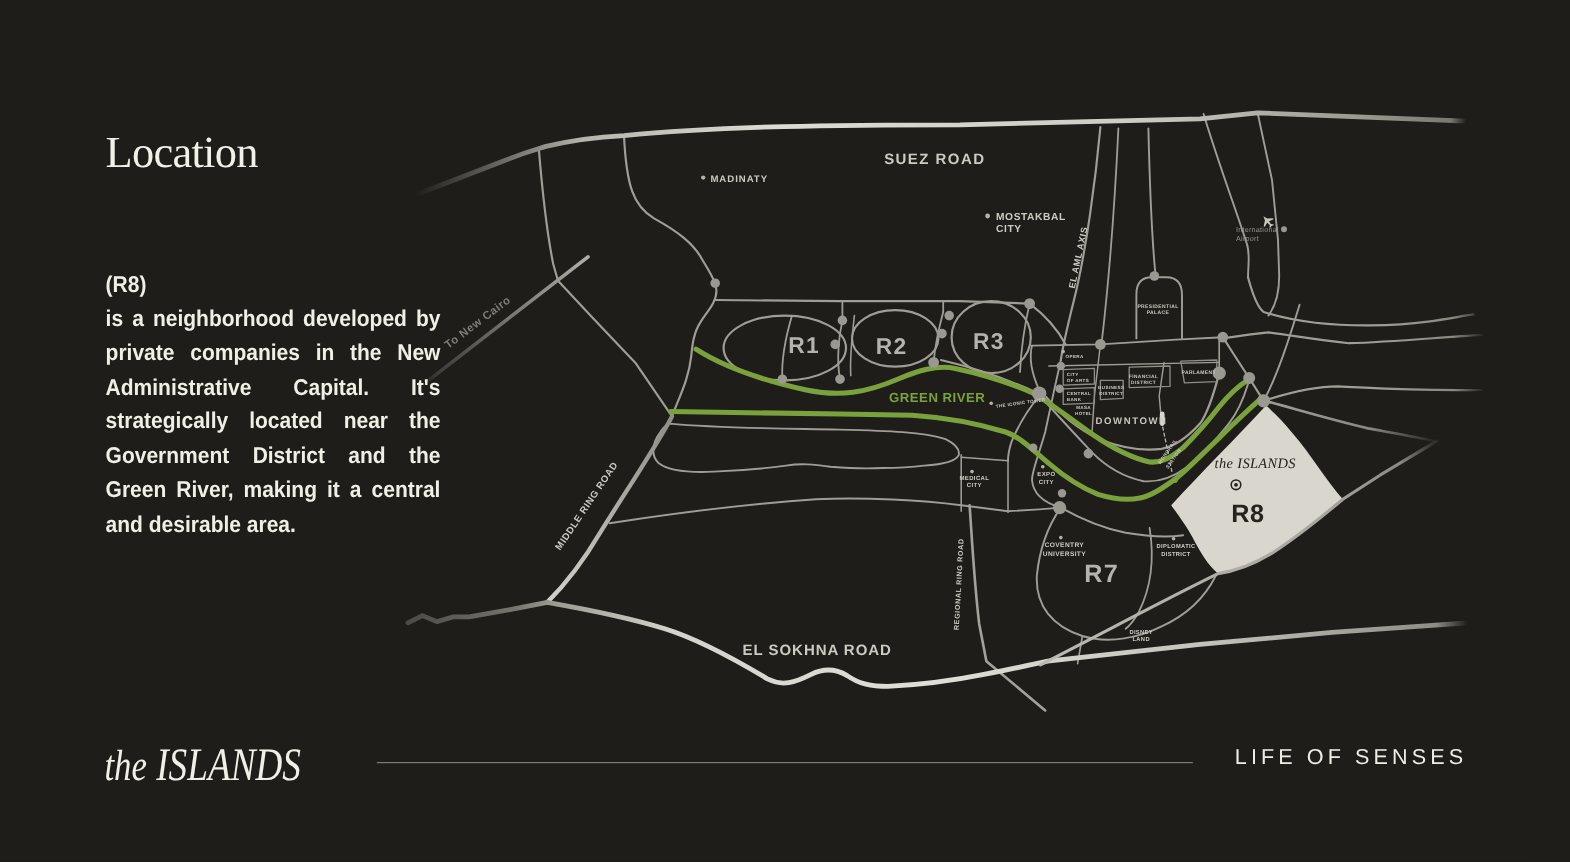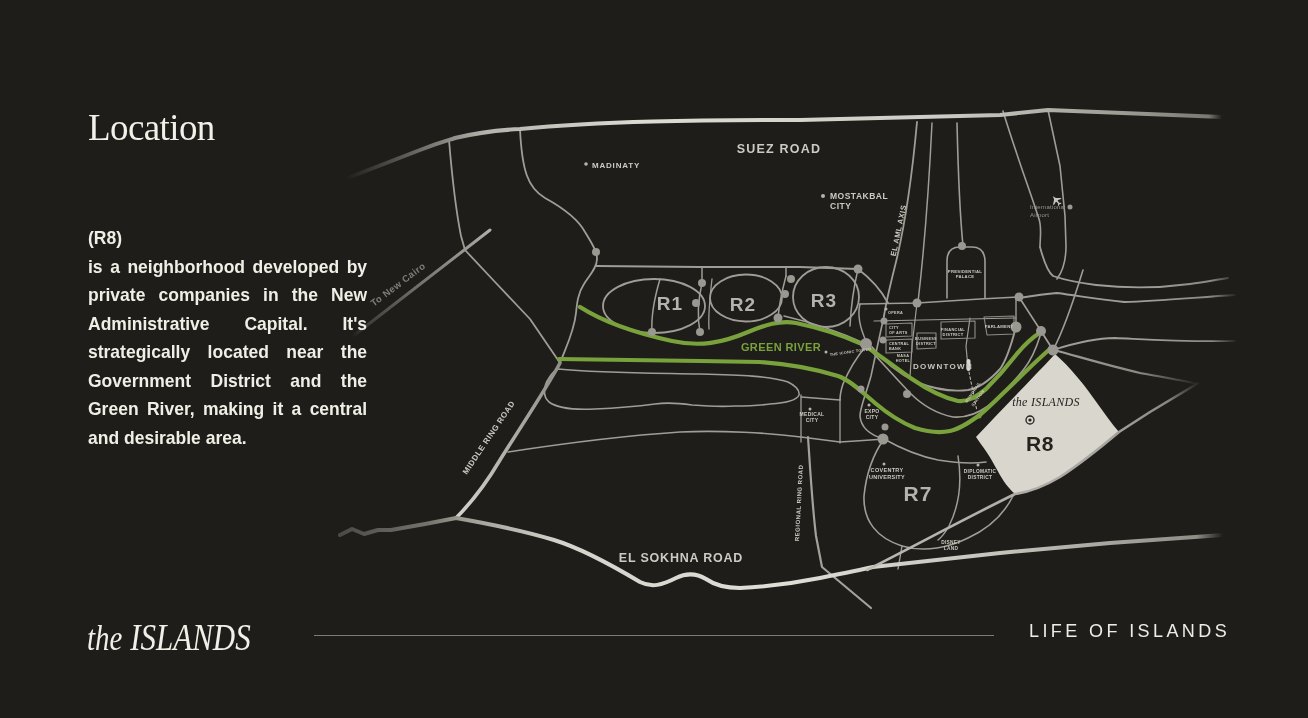--- a/index.html
+++ b/index.html
@@ -7,21 +7,21 @@
 .title{position:absolute;left:88px;top:106px;font-family:"Liberation Serif",serif;font-weight:normal;font-size:37px;color:#f3f0e7;letter-spacing:-0.6px}
 .para{position:absolute;left:88px;top:224px;width:303px;color:#f1eee5;font-weight:bold;font-size:19px;line-height:28.5px;transform:scaleX(0.921);transform-origin:left top}
 .para .jl{display:flex;justify-content:space-between}
 .logo{position:absolute;left:87px;top:615px;font-family:"Liberation Serif",serif;font-style:italic;color:#f2efe6;font-size:31px;transform:scaleY(1.25);transform-origin:left top}
 .logo .the{font-size:29px}
 .rule{position:absolute;left:314px;top:635px;width:680px;height:1px;background:#7d7b75}
 .los{position:absolute;left:1029px;top:621px;color:#efece3;font-size:18px;letter-spacing:3.4px;white-space:nowrap}
 </style>
 </head>
 <body>
-<div id="mapwrap" style="position:absolute;left:0;top:16px;width:1308px;height:512px"><svg width="1308" height="718" viewBox="0 0 1308 718">
+<div id="mapwrap" style="position:absolute;left:0;top:0;width:1308px;height:512px"><svg width="1308" height="718" viewBox="0 0 1308 718">
 <defs>
 <linearGradient id="gSuez" gradientUnits="userSpaceOnUse" x1="345" y1="0" x2="1222" y2="0">
  <stop offset="0" stop-color="#1e1d1a"></stop>
           <stop offset="0.06" stop-color="#55534e"></stop>
  <stop offset="0.16" stop-color="#b5b3ab"></stop>
           <stop offset="0.34" stop-color="#dddbd4"></stop>
  <stop offset="0.68" stop-color="#ceccc5"></stop>
           <stop offset="0.90" stop-color="#9a988f"></stop>
  <stop offset="0.985" stop-color="#7a7870"></stop>
           <stop offset="1" stop-color="#7a7870" stop-opacity="0"></stop>
@@ -249,13 +249,13 @@
       <span>River,</span>
       <span>making</span>
       <span>it</span>
       <span>a</span>
       <span>central</span>
     </div>
   <div>and desirable area.</div>
 </div>
 <div class="logo"><span class="the">the</span> ISLANDS</div>
 <div class="rule"></div>
-<div class="los">LIFE OF ISLANDS</div>
+<div class="los">LIFE OF SENSES</div>
 
 </body></html>

